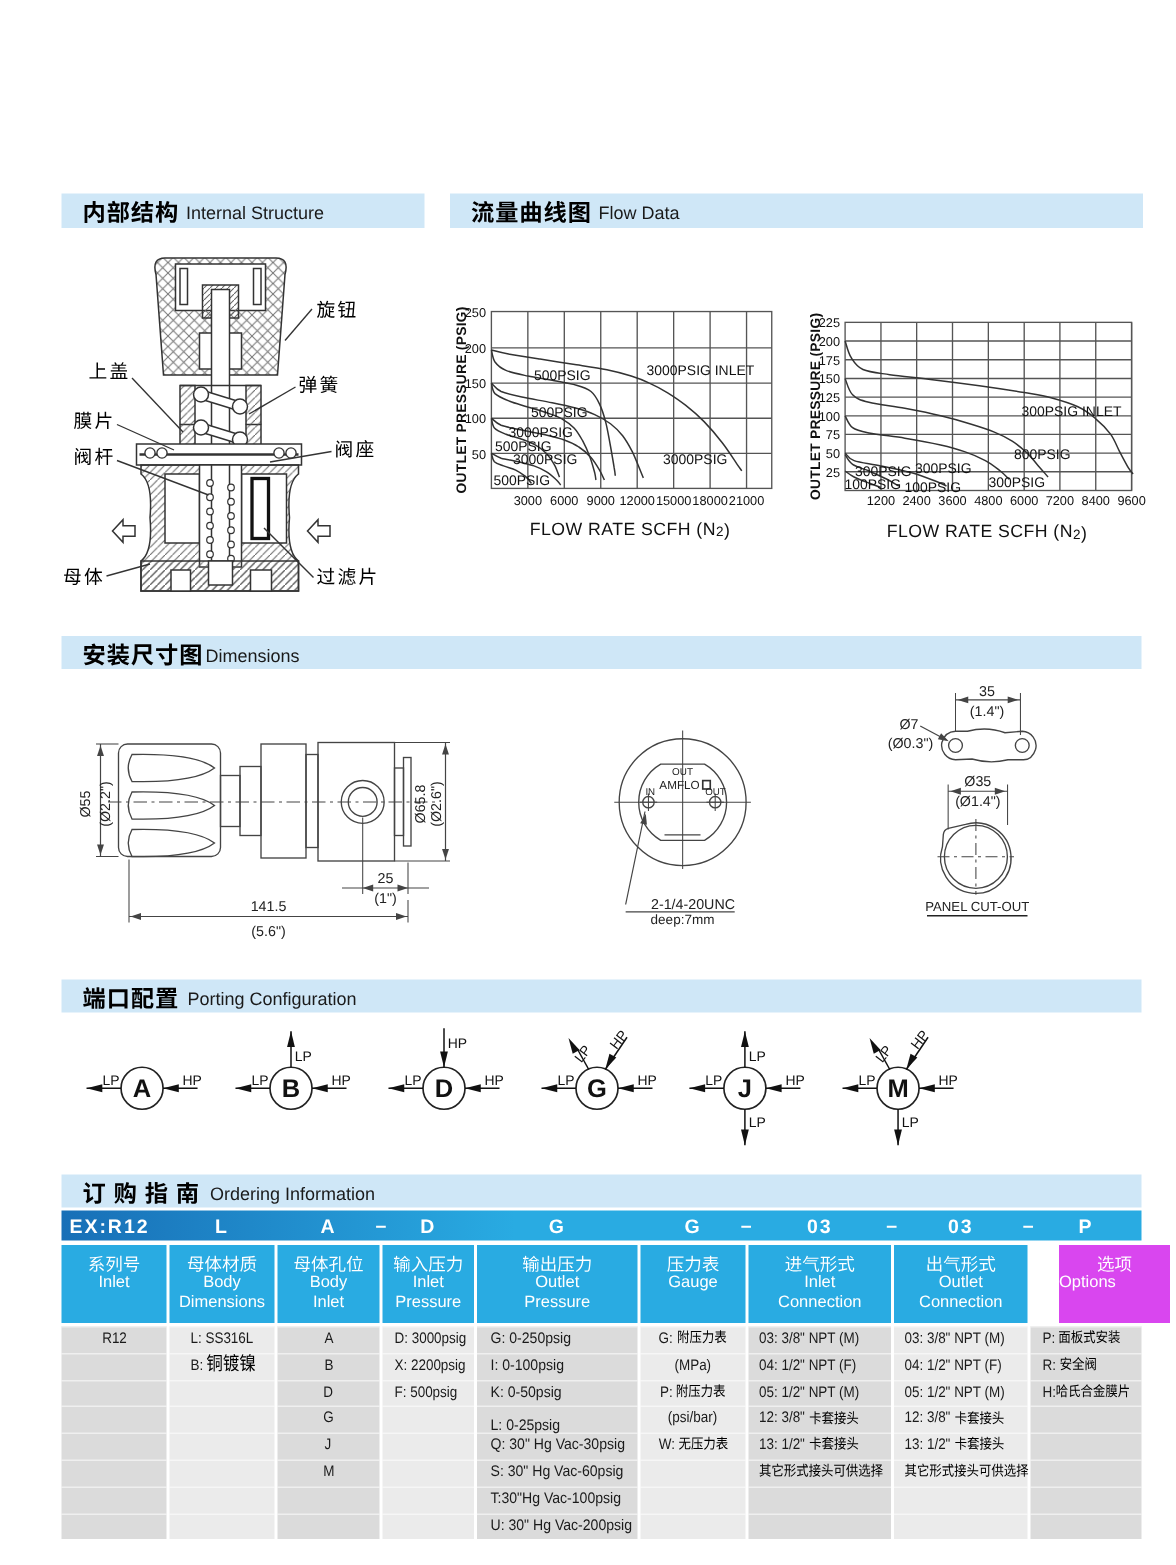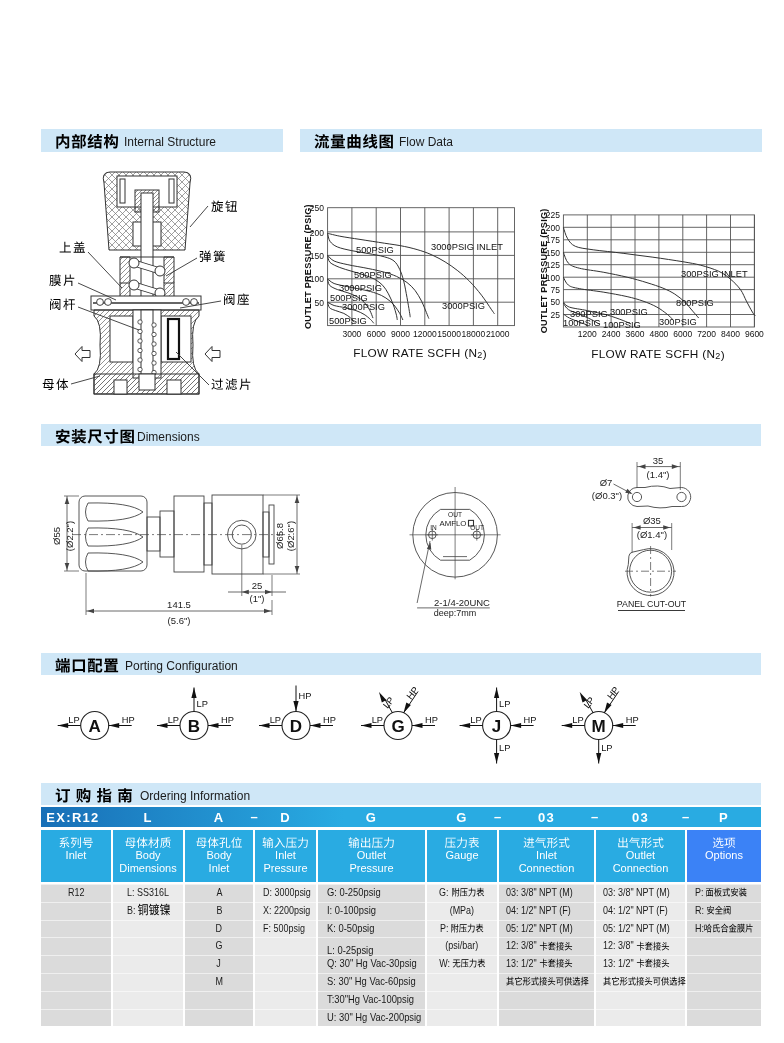--- a/index.html
+++ b/index.html
@@ -248,21 +248,21 @@
         <g transform="translate(21.1 17) scale(0.0117 -0.0117)" fill="#fff">
           <use href="#r34" x="0"></use>
           <use href="#r37" x="1000"></use>
           <use href="#r38" x="2000"></use>
           <use href="#r39" x="3000"></use>
         </g>
       </svg>
       <div style="line-height:13.4px">Outlet</div>
       <div style="line-height:13.4px">Connection</div>
     </div>
-    <div class="abs" style="left:687px;top:830px;width:74px;height:52px;background:#3b82f6;text-align:center;font-size:11px;color:#fff">
+    <div class="abs" style="left:706px;top:830px;width:74px;height:52px;background:#d946ef;text-align:left;font-size:11px;color:#fff">
       <svg width="74" height="19" style="overflow:visible">
         <g transform="translate(25.3 17) scale(0.0117 -0.0117)" fill="#fff">
           <use href="#r40" x="0"></use>
           <use href="#r41" x="1000"></use>
         </g>
       </svg>
       <div style="line-height:13.4px">Options</div>
     </div>
     <div class="abs" style="left:41px;top:884px;width:70px;height:142.4px;background:#dbdbdb">
       <div style="height:17.80px;border-top:1px solid rgba(255,255,255,.55)"></div>

